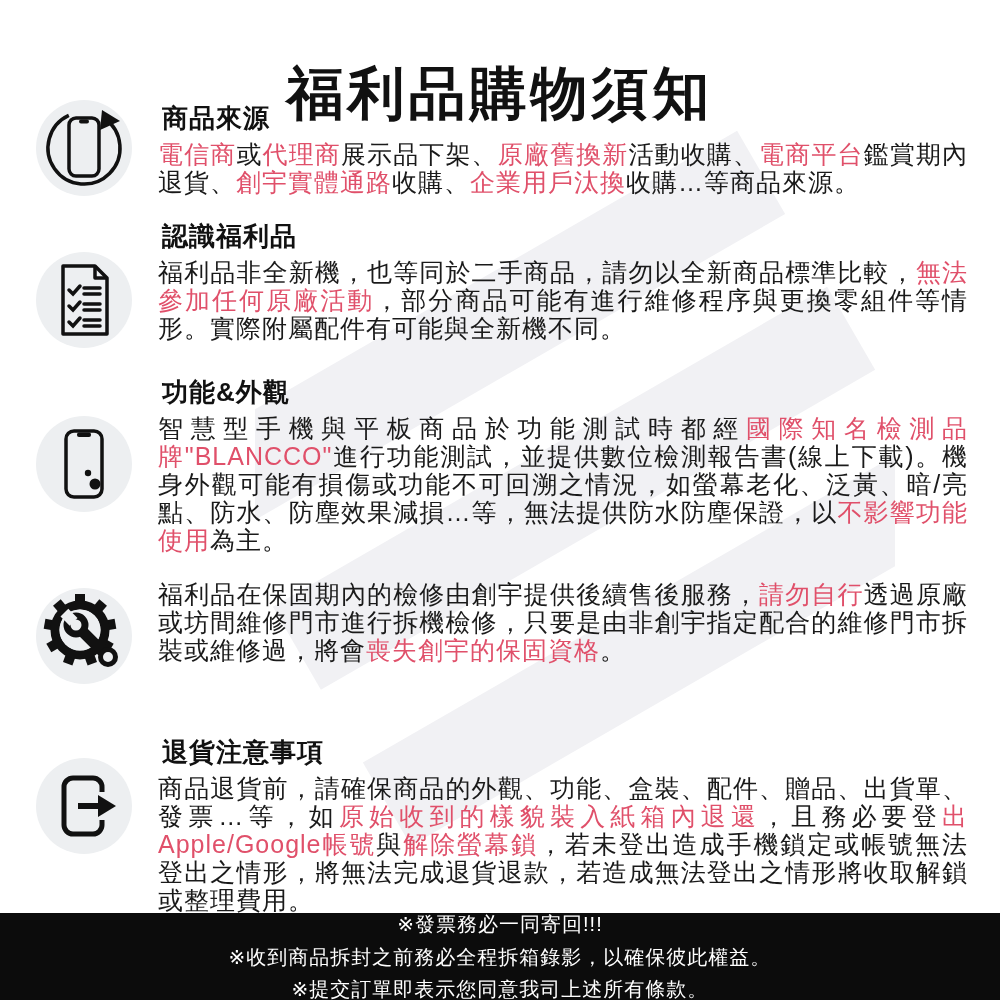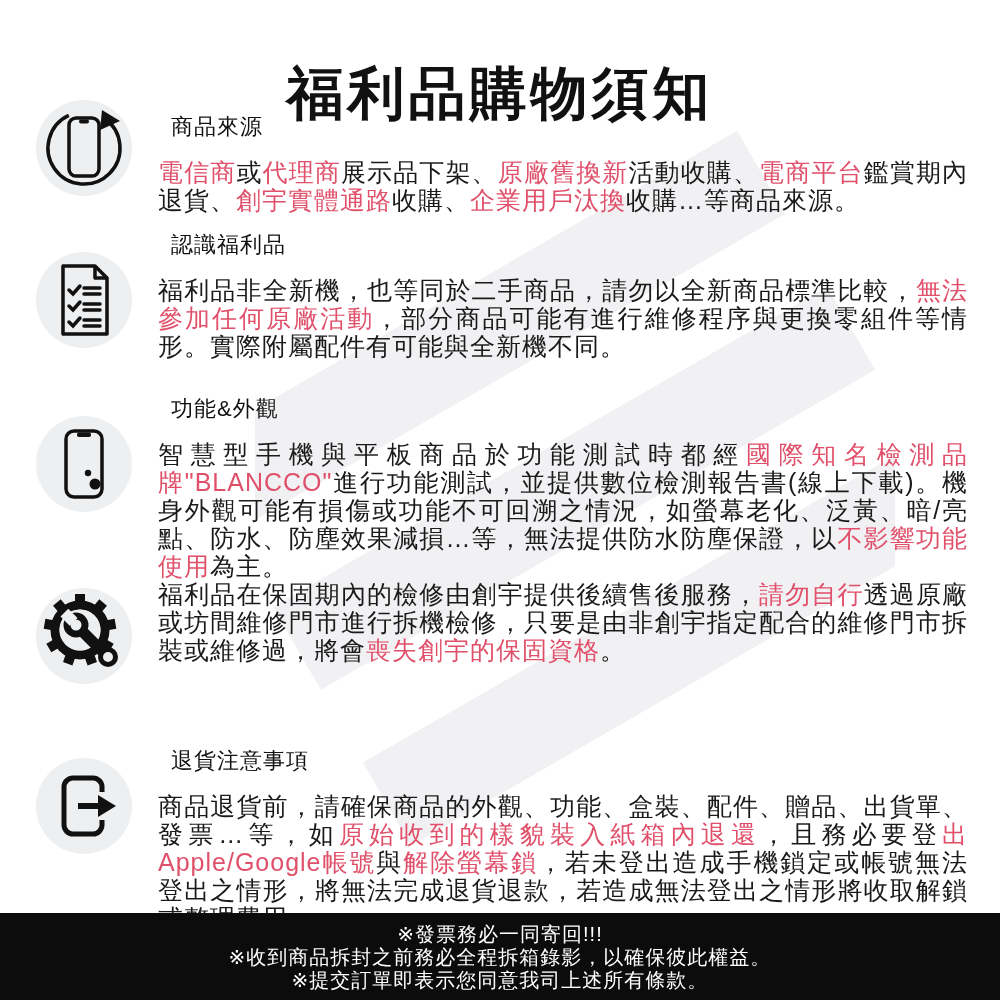--- a/index.html
+++ b/index.html
@@ -12,30 +12,30 @@
     position:absolute;top:18px;left:0;right:0;text-align:center;
     font-size:57px;font-weight:800;letter-spacing:4px;z-index:2;
   }
   .watermark{position:absolute;left:255px;top:95px;width:640px;height:790px;z-index:0;}
   .icon-circle{
     position:absolute;left:36px;width:96px;height:96px;border-radius:50%;
     background:#edeff1;display:flex;align-items:center;justify-content:center;z-index:1;
   }
   .ic1{top:100px}.ic2{top:252px}.ic3{top:416px}.ic4{top:588px}.ic5{top:758px}
   .sec{position:absolute;left:158px;width:810px;z-index:1;}
-  .t1{top:96px}.t2{top:214px}.t3{top:378px}.t4{top:578px}.t5{top:730px}
-  .sec h2{font-size:22px;line-height:36px;margin:13px;font-weight:400;letter-spacing:1px;}
+  .t1{top:96px}.t2{top:214px}.t3{top:370px}.t4{top:578px}.t5{top:730px}
+  .sec h2{font-size:26px;line-height:36px;margin:4px;font-weight:700;letter-spacing:1px;}
   .sec p{
     font-size:25px;line-height:28px;margin:2px 0 0;letter-spacing:1px;
     text-align:justify;text-justify:inter-ideograph;color:#1a1a1a;
   }
   .sec p .red{color:var(--red,#e0506a);}
   .footer{
     position:absolute;left:0;right:0;top:913px;height:87px;background:#0c0c0c;
-    color:#ffffff;display:flex;flex-direction:column;align-items:center;justify-content:center;
+    color:#ffffff;display:flex;flex-direction:column;align-items:center;justify-content:space-between;
     gap:1px;font-size:20px;line-height:22px;z-index:2;letter-spacing:1px;
   }
   svg{display:block}
 </style>
 </head>
 <body>
 
 <svg class="watermark" viewBox="0 0 640 790">
   <g transform="rotate(-30 320 395)" fill="#f1f1f4">
     <rect x="0" y="165" width="640" height="96"></rect>

